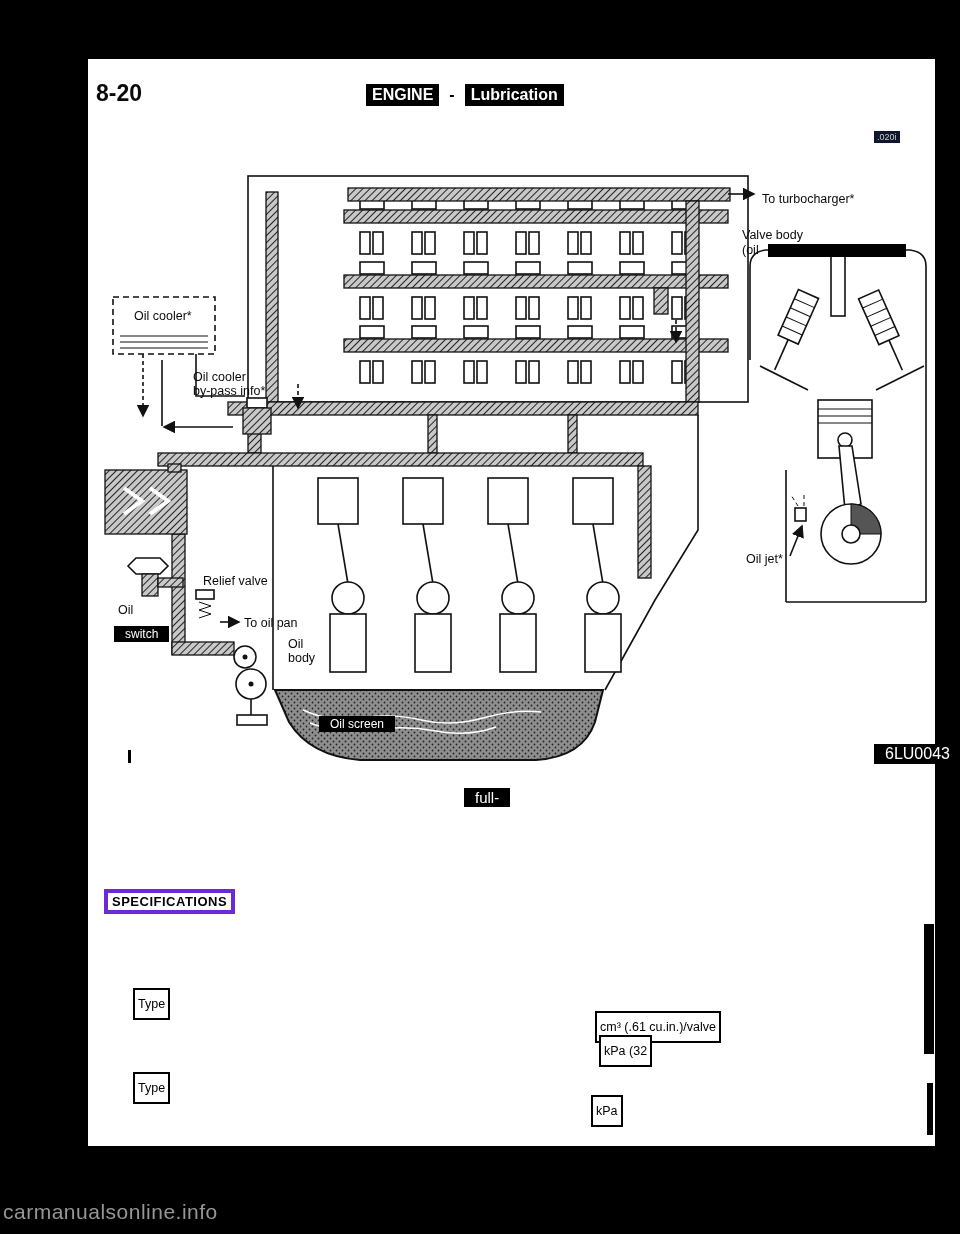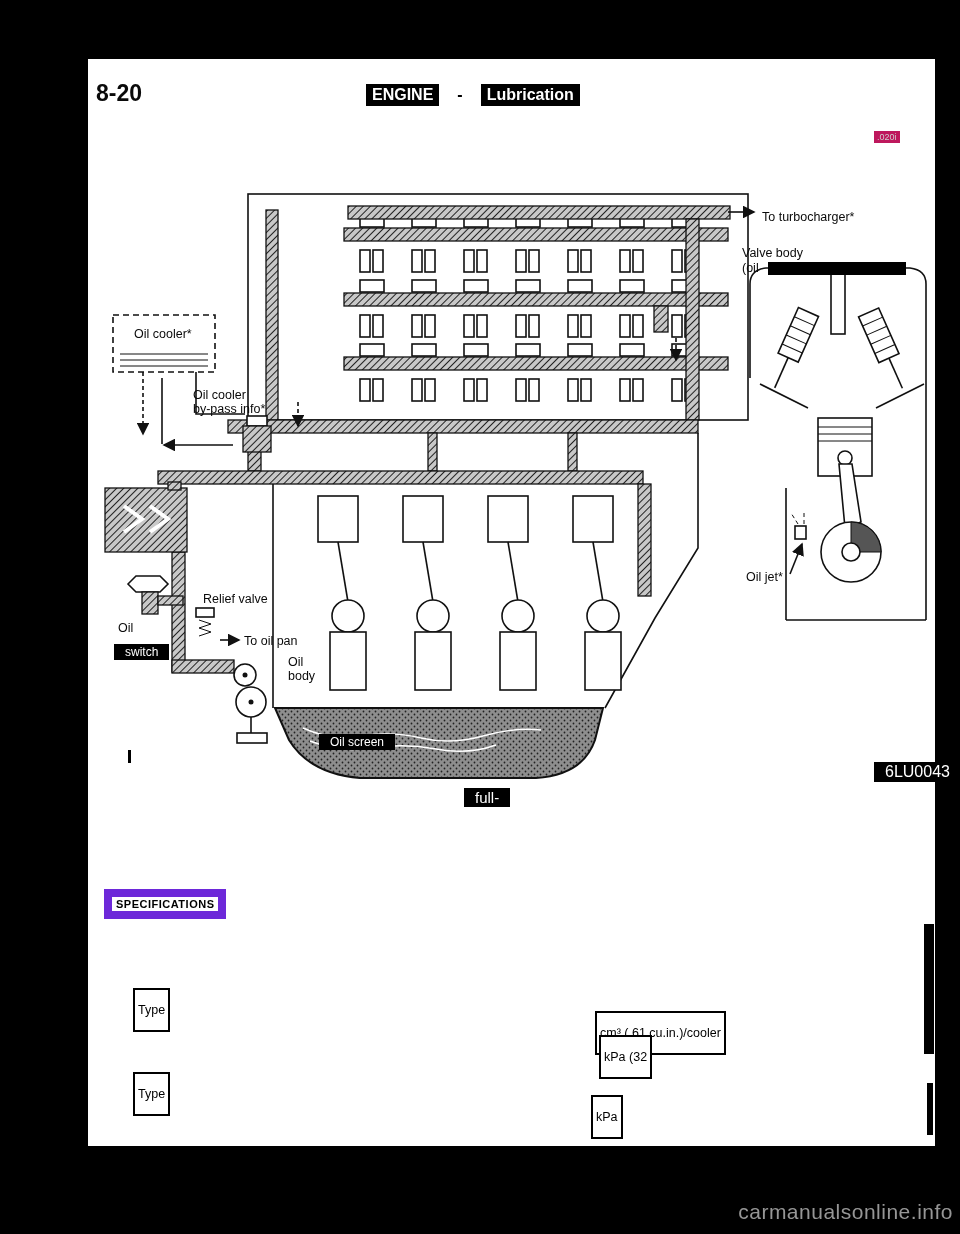--- a/index.html
+++ b/index.html
@@ -4,51 +4,51 @@
 <style>
   html,body{margin:0;padding:0}
   body{
     width:960px;height:1234px;position:relative;overflow:hidden;
     background:#000;font-family:"Liberation Sans",sans-serif;
   }
   #paper{position:absolute;left:88px;top:59px;width:847px;height:1087px;background:#fff}
 
   
   #page-num{position:absolute;left:96px;top:80px;font-size:23px;font-weight:bold;color:#0a0a0a}
-  #header-center{position:absolute;left:366px;top:84px;display:flex;align-items:center;gap:18px}
+  #header-center{position:absolute;left:366px;top:84px;display:flex;align-items:center;gap:10px}
   .hdr-chip{background:#000;color:#fff;font-weight:bold;font-size:16px;padding:2px 6px;white-space:nowrap}
   .hdr-sep{font-weight:bold;font-size:16px;color:#000}
-  #corner-code{position:absolute;left:874px;top:131px;background:#be185d;color:#cfcfcf;font-size:9px;padding:1px 3px}
-
-  
-  #diagram{position:absolute;left:98px;top:188px;width:830px;height:600px}
+  #corner-code{position:absolute;left:874px;top:131px;background:#0f172a;color:#cfcfcf;font-size:9px;padding:1px 3px}
+
+  
+  #diagram{position:absolute;left:98px;top:170px;width:830px;height:600px}
   #diagram svg{position:absolute;left:0;top:0}
   .dlbl{position:absolute;font-size:12.5px;color:#0a0a0a;line-height:14px;white-space:nowrap}
   .chip-inv{position:absolute;background:#000;color:#fff;font-size:12px;padding:1px 11px;white-space:nowrap}
   .redact{position:absolute;background:#000}
 
   
   .ln{fill:none;stroke:#111;stroke-width:1.6}
   .thin{stroke-width:1}
   .fw{fill:#fff;stroke:#111;stroke-width:1.6}
   .pipe{fill:url(#hatch);stroke:#111;stroke-width:1.3}
   .dashed{stroke-dasharray:6 4}
   .dash{stroke-dasharray:4 3}
   .lnw{fill:none;stroke:#fff;stroke-width:1.4}
 
   
-  #spec-heading{position:absolute;left:104px;top:889px;font-size:11px;font-weight:bold;letter-spacing:.5px;
-    border:8px solid #6d28d9;padding:1px 4px;background:#fff;color:#000;white-space:nowrap}
-  .chip-box{position:absolute;border:2px solid #000;padding:13px 3px;font-size:12.5px;background:#fff;color:#000;white-space:nowrap}
+  #spec-heading{position:absolute;left:104px;top:889px;font-size:13px;font-weight:bold;letter-spacing:.5px;
+    border:4px solid #6d28d9;padding:1px 4px;background:#fff;color:#000;white-space:nowrap}
+  .chip-box{position:absolute;border:2px solid #000;padding:7px 3px;font-size:12.5px;background:#fff;color:#000;white-space:nowrap}
 
   
   .artifact{position:absolute;background:#000}
 
   
-  #watermark{position:absolute;left:3px;top:1200px;width:950px;text-align:right;
+  #watermark{position:absolute;left:3px;top:1200px;width:950px;
     font-size:21px;color:#969696;letter-spacing:.5px}
 </style>
 </head>
 <body>
 
 <div id="paper"></div>
 
 <div id="page-num">8-20</div>
 <div id="header-center">
   <span class="hdr-chip">ENGINE</span>
@@ -255,21 +255,21 @@
   <div class="dlbl" style="left:190px;top:481px">body</div>
   <div class="chip-inv" style="left:221px;top:546px">Oil screen</div>
   <div class="dlbl" style="left:648px;top:382px">Oil jet*</div>
   <div class="chip-inv" style="left:776px;top:574px;font-size:16px">6LU0043</div>
 </div>
 
 <div class="chip-inv" style="left:464px;top:788px;font-size:15px">full-</div>
 
 <div id="spec-heading">SPECIFICATIONS</div>
 <div class="chip-box" style="left:133px;top:988px">Type</div>
-<div class="chip-box" style="left:595px;top:1011px">cm³ (.61 cu.in.)/cooler</div>
+<div class="chip-box" style="left:595px;top:1011px">cm³ (.61 cu.in.)/valve</div>
 <div class="chip-box" style="left:599px;top:1035px">kPa (32</div>
 <div class="chip-box" style="left:133px;top:1072px">Type</div>
 <div class="chip-box" style="left:591px;top:1095px">kPa</div>
 
 <div class="artifact" style="left:924px;top:924px;width:10px;height:130px"></div>
 <div class="artifact" style="left:927px;top:1083px;width:6px;height:52px"></div>
 <div class="artifact" style="left:128px;top:750px;width:3px;height:13px"></div>
 
 <div id="watermark">carmanualsonline.info</div>
 

